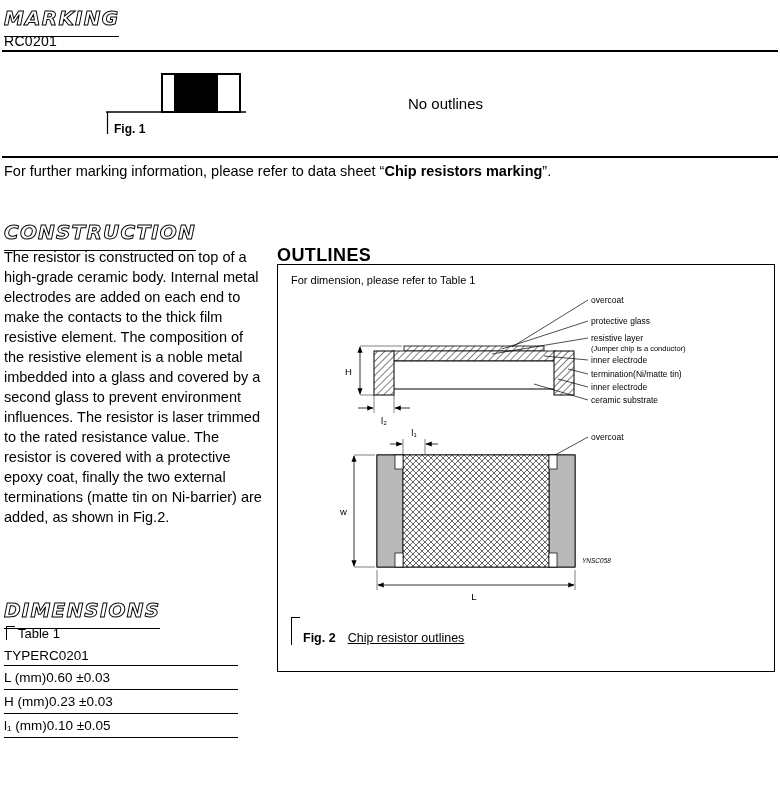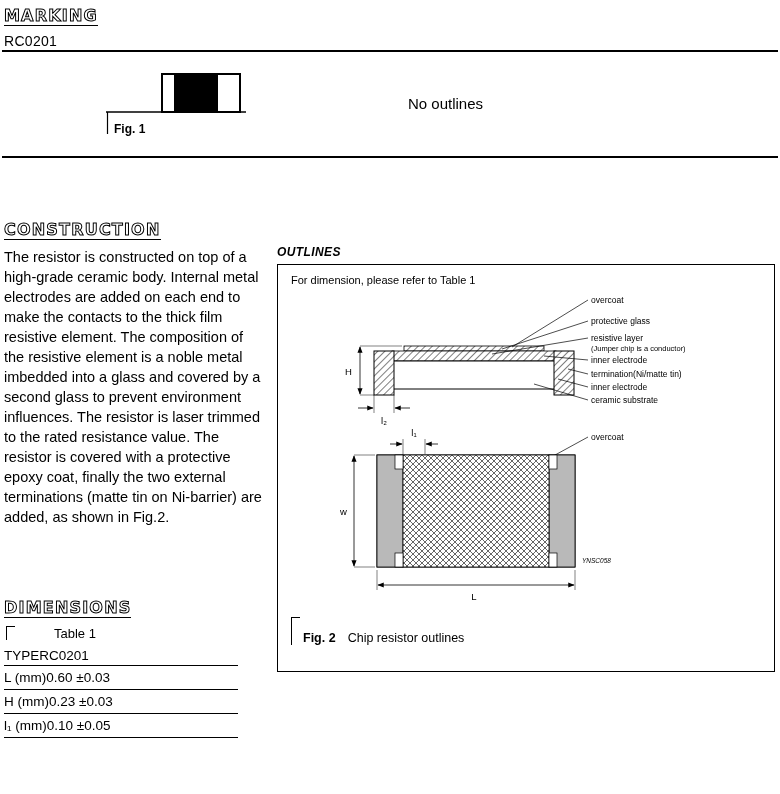--- a/index.html
+++ b/index.html
@@ -5,46 +5,46 @@
   * { margin:0; padding:0; box-sizing:border-box; }
   html,body { background:#fff; }
   .page {
     position:relative; width:780px; height:794px; background:#fff;
     font-family:"Liberation Sans", sans-serif; color:#000; overflow:hidden;
   }
   .abs { position:absolute; }
   .outline-heading {
     display:inline-block;
     font-family:"DejaVu Sans", sans-serif;
-    font-size:16px; font-weight:bold; letter-spacing:1.2px;
+    font-size:20px; font-weight:bold; letter-spacing:1.2px;
     color:#fff; -webkit-text-stroke:1px #000;
-    border-bottom:1.5px solid #000; padding-bottom:0;
+    border-bottom:1.5px solid #000; padding-bottom:6px;font-style:italic;
   }
   @supports not (-webkit-text-stroke:1px #000) {
     .outline-heading { color:#000; }
   }
   .rule { position:absolute; left:2px; width:776px; height:2px; background:#000; }
   .part-number { font-size:14px; letter-spacing:0.3px; }
   .no-marking { font-size:15px; }
   .marking-note { font-size:14.5px; }
   .body-par { width:258px; font-size:14.5px; line-height:20px; }
-  .outlines-title { font-size:12px; font-weight:bold; letter-spacing:0.4px;font-style:italic; }
+  .outlines-title { font-size:18px; font-weight:bold; letter-spacing:0.4px; }
   .outlines-box { border:1.2px solid #000; background:#fff; }
   .box-note { position:absolute; left:13px; top:9px; font-size:11px; }
   .diagram { position:absolute; left:36px; top:22px; }
   .lbl { font-size:8.5px; font-family:"Liberation Sans", sans-serif; }
   .lbl-sm { font-size:7.5px; font-family:"Liberation Sans", sans-serif; }
   .dim { font-size:9.5px; font-family:"Liberation Sans", sans-serif; }
   .code { font-size:6.5px; font-style:italic; font-family:"Liberation Sans", sans-serif; }
   .figlbl { font-size:12px; font-weight:600; font-family:"Liberation Sans", sans-serif; }
   .fig2-row { position:absolute; left:13px; top:352px; display:flex; align-items:flex-end; }
   .fig2-bracket { width:9px; height:28px; border-left:1.2px solid #000; border-top:1.2px solid #000; margin-right:3px; }
   .fig2-lbl { font-size:12.5px; font-weight:bold; margin-right:12px; }
-  .fig2-cap { font-size:12.5px; }
-  .table-label-wrap { display:flex; align-items:flex-start; font-size:13px;gap:36px; }
+  .fig2-cap { font-size:12.5px;text-decoration:underline; }
+  .table-label-wrap { display:flex; align-items:flex-start; font-size:13px; }
   .tbl-bracket { display:inline-block; width:9px; height:14px; border-left:1.2px solid #000; border-top:1.2px solid #000; margin-right:3px; }
   .dim-table { width:234px; font-size:13.5px; }
   .dtr { display:flex; justify-content:flex-start; align-items:center; height:24px; border-bottom:1px solid #000; }
   .dtr.dhead { height:21px; }
   .dtr span:last-child { text-align:right; }
 </style>
 </head>
 <body>
 
 <div class="page">
@@ -60,20 +60,21 @@
     <rect x="62" y="8" width="78" height="38" fill="#fff" stroke="#000" stroke-width="2"></rect>
     <rect x="74" y="9" width="44" height="36" fill="#000"></rect>
     <line x1="7.5" y1="46" x2="7.5" y2="68" stroke="#000" stroke-width="1.2"></line>
     <text x="14" y="67" class="figlbl">Fig. 1</text>
   </svg>
 
   <div class="abs no-marking" style="left:408px;top:95px">No outlines</div>
 
   <div class="rule" style="top:156px"></div>
 
+  <p class="abs marking-note" style="left:4px;top:163px"><span>For further marking information, please refer to data sheet “</span><b>Chip resistors marking</b><span>”.</span></p>
 
   <div class="abs" style="left:4px;top:220px">
     <span class="outline-heading">CONSTRUCTION</span>
   </div>
   <p class="abs body-par" style="left:4px;top:247px">The resistor is constructed on top of a high-grade ceramic body. Internal metal electrodes are added on each end to make the contacts to the thick film resistive element. The composition of the resistive element is a noble metal imbedded into a glass and covered by a second glass to prevent environment influences. The resistor is laser trimmed to the rated resistance value. The resistor is covered with a protective epoxy coat, finally the two external terminations (matte tin on Ni-barrier) are added, as shown in Fig.2.</p>
 
   <div class="abs outlines-title" style="left:277px;top:245px">OUTLINES</div>
 
   <div class="abs outlines-box" style="left:277px;top:264px;width:498px;height:408px">
     <div class="box-note">For dimension, please refer to Table 1</div>

